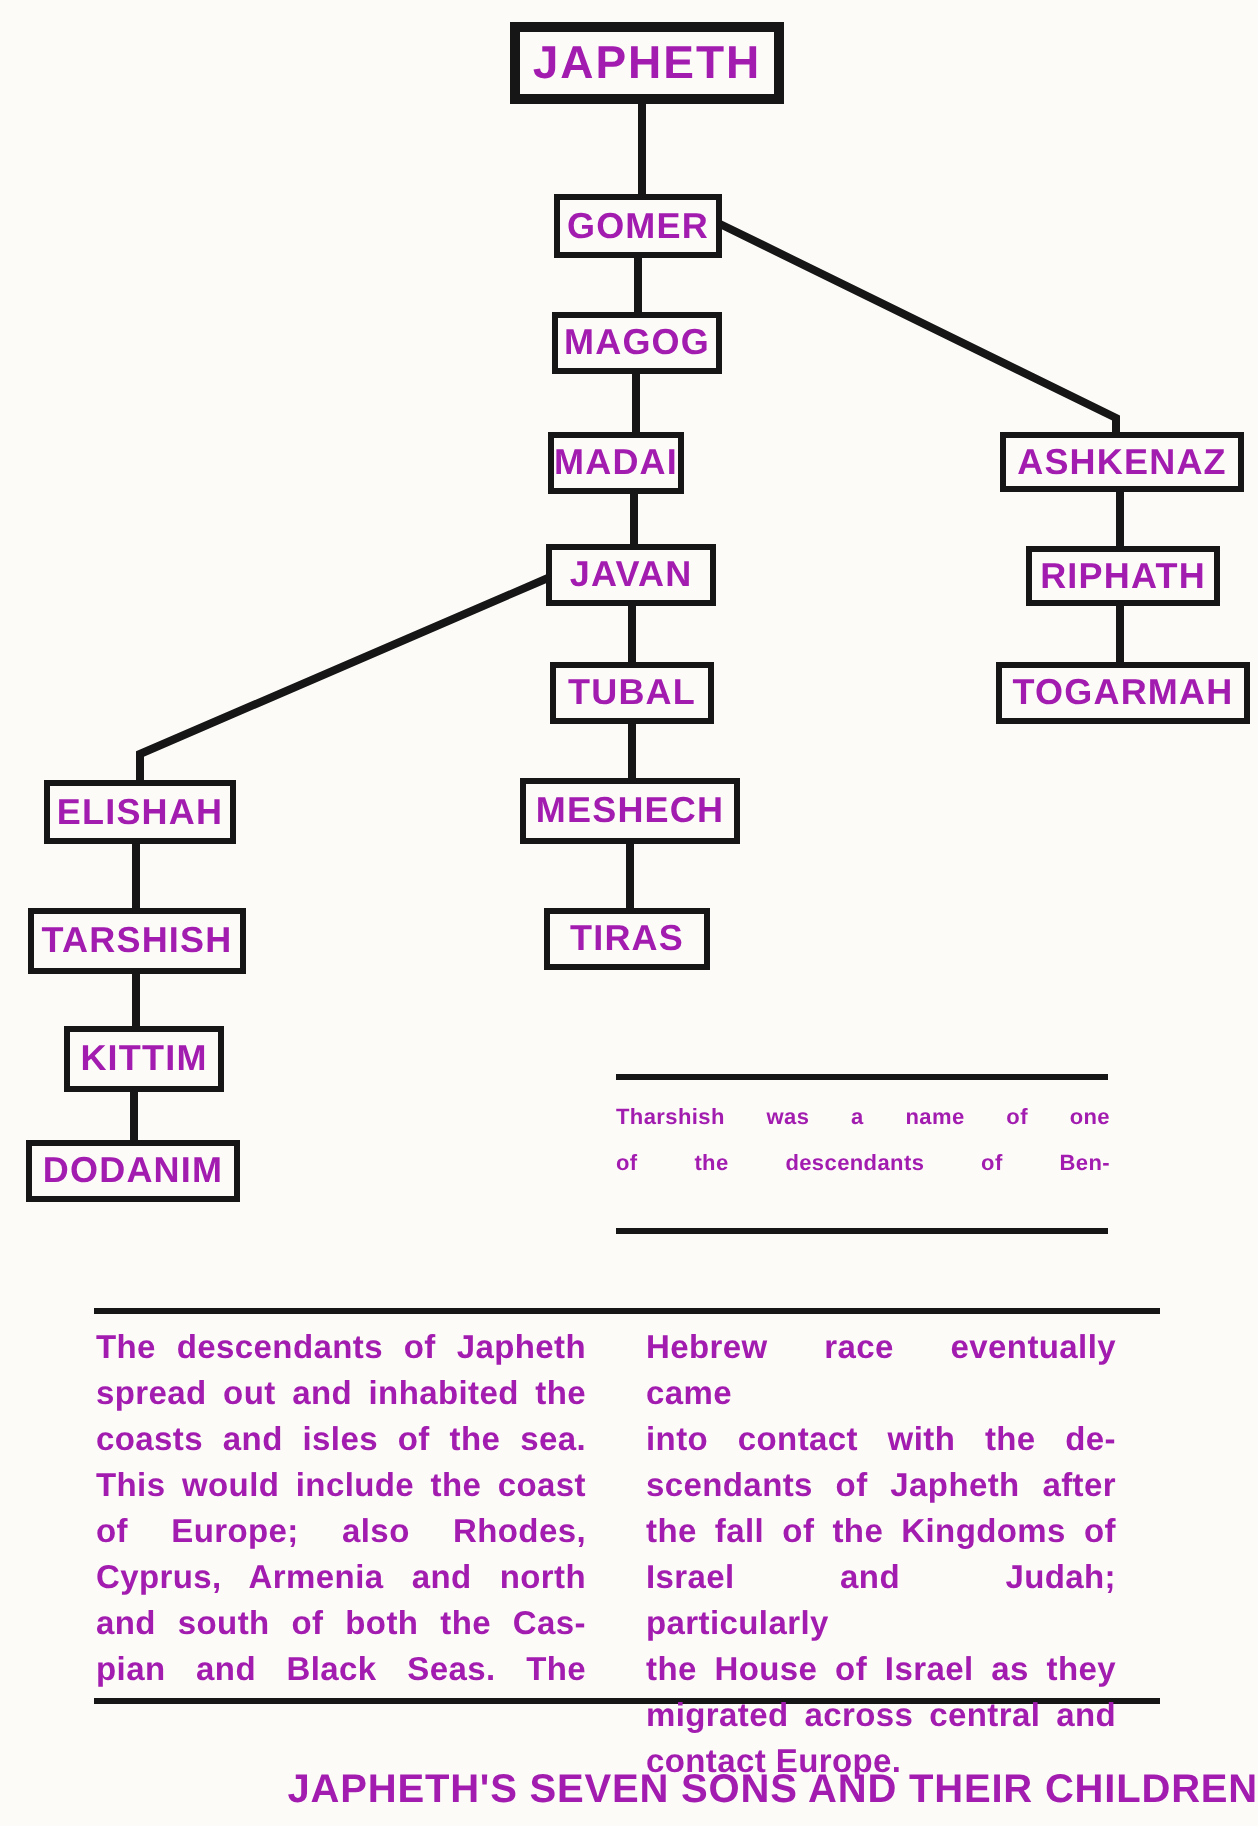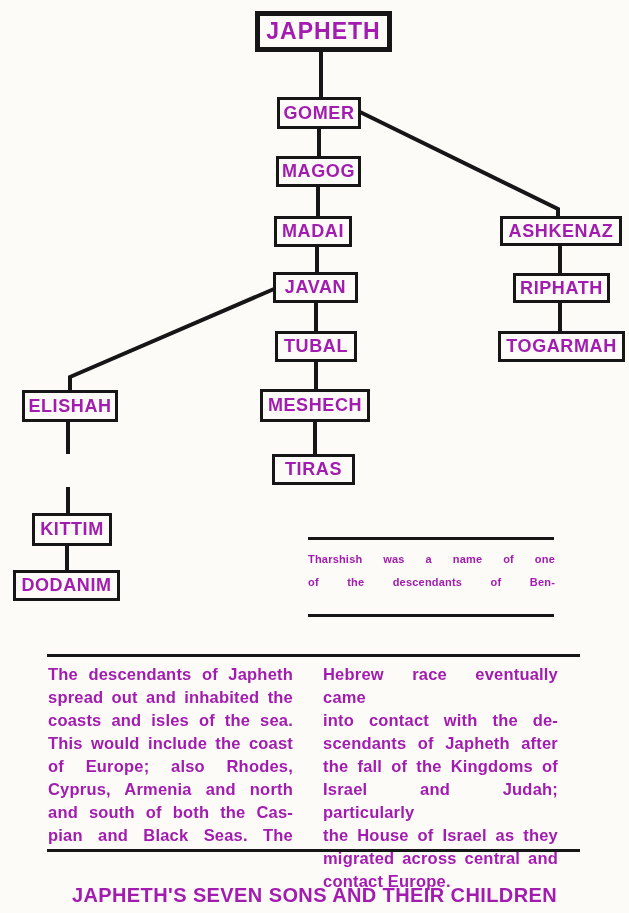--- a/index.html
+++ b/index.html
@@ -77,21 +77,21 @@
     letter-spacing: 0.2px;
   }
   .pline.last-left {
     text-align-last: left;
   }
   #caption {
     position: absolute;
     left: 0;
     top: 884px;
     width: 629px;
-    text-align: center;
+    text-align: right;
     font-weight: 700;
     font-size: 20px;
     letter-spacing: 0.4px;
     z-index: 2;
   }
 </style>
 </head>
 <body>
 
 <div id="page">
@@ -119,38 +119,39 @@
       <path d="M274 289 L70 377 L70 391"></path>
     </g>
   </svg>
 
   <div class="tnode root" style="left:255px;top:11px;width:137px;height:41px">JAPHETH</div>
 
   <div class="tnode" style="left:277px;top:97px;width:84px;height:32px">GOMER</div>
 
   <div class="tnode" style="left:276px;top:156px;width:85px;height:31px">MAGOG</div>
 
-  <div class="tnode" style="left:274px;top:216px;width:78px;height:31px">MADAI</div>
+  <div class="tnode" style="left:274px;top:216px;width:68px;height:31px">MADAI</div>
 
   <div class="tnode" style="left:273px;top:272px;width:85px;height:31px">JAVAN</div>
 
   <div class="tnode" style="left:275px;top:331px;width:82px;height:31px">TUBAL</div>
 
   <div class="tnode" style="left:260px;top:389px;width:110px;height:33px">MESHECH</div>
 
   <div class="tnode" style="left:272px;top:454px;width:83px;height:31px">TIRAS</div>
 
   <div class="tnode" style="left:500px;top:216px;width:122px;height:30px">ASHKENAZ</div>
 
   <div class="tnode" style="left:513px;top:273px;width:97px;height:30px">RIPHATH</div>
 
   <div class="tnode" style="left:498px;top:331px;width:127px;height:31px">TOGARMAH</div>
 
   <div class="tnode" style="left:22px;top:390px;width:96px;height:32px">ELISHAH</div>
 
+  <div class="tnode" style="left:14px;top:454px;width:109px;height:33px">TARSHISH</div>
 
   <div class="tnode" style="left:32px;top:513px;width:80px;height:33px">KITTIM</div>
 
   <div class="tnode" style="left:13px;top:570px;width:107px;height:31px">DODANIM</div>
 
   <div class="rule" style="left:308px;top:537px;width:246px"></div>
   <div class="noteblock">
     <div class="nline">Tharshish was a name of one</div>
     <div class="nline">of the descendants of Ben-</div>
   </div>

